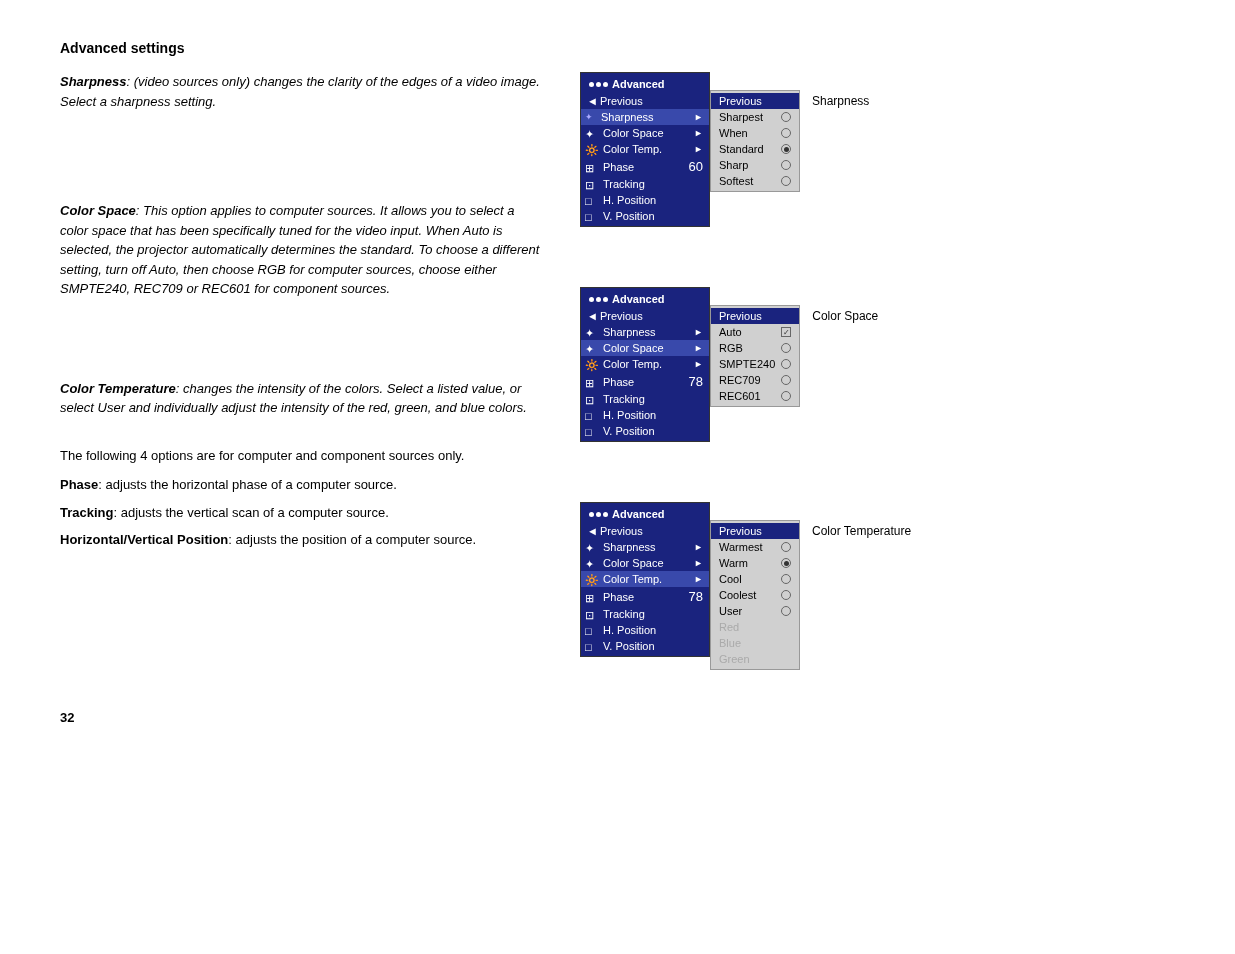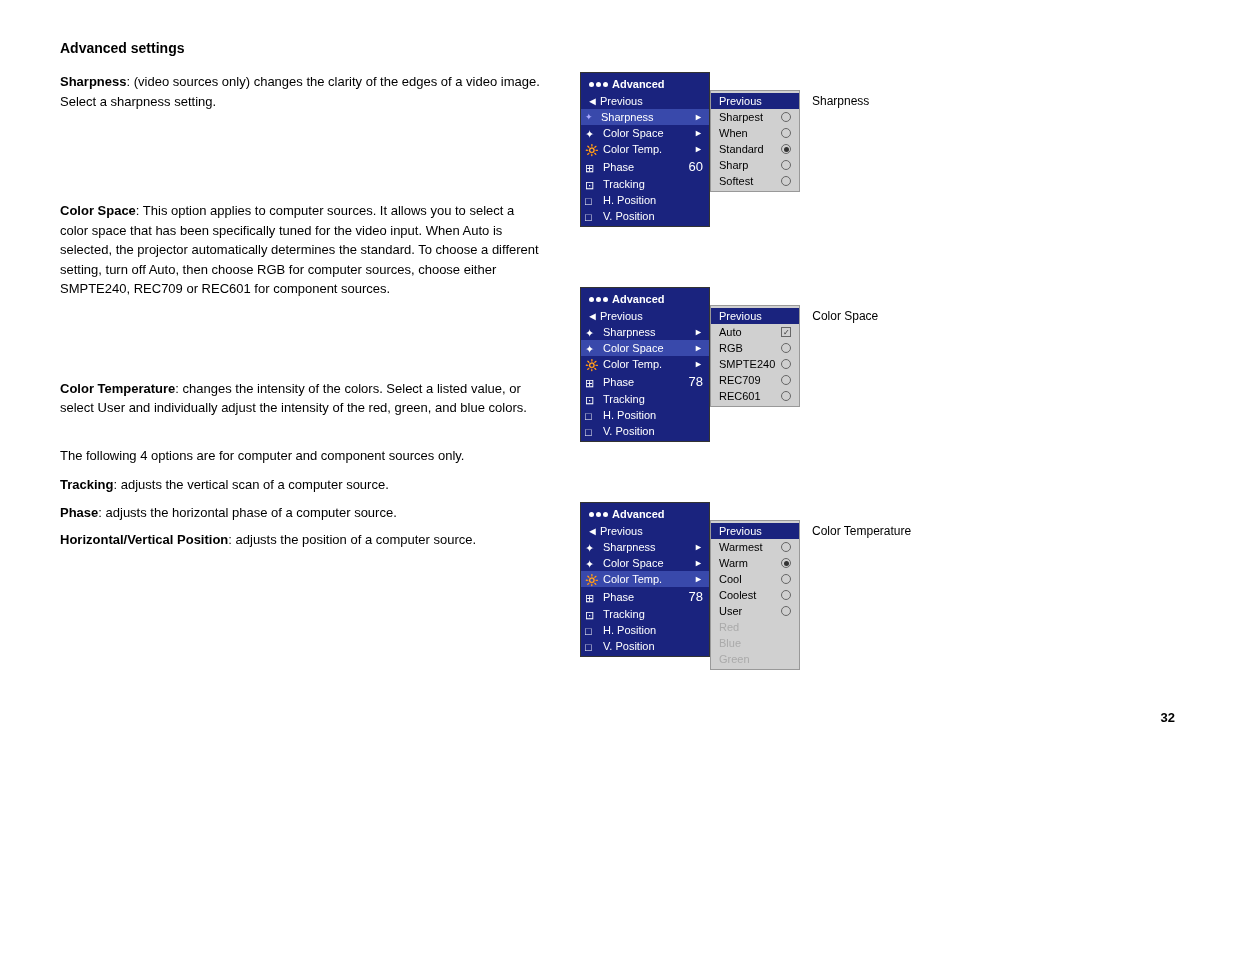--- a/index.html
+++ b/index.html
@@ -44,20 +44,21 @@
       justify-content: space-between;
     }
 
     .text-block {
       margin-bottom: 28px;
       line-height: 1.5;
     }
 
     .text-block p {
       margin-bottom: 8px;
+      font-style: italic;
     }
 
     .text-block strong {
       font-weight: bold;
     }
 
     .text-note {
       margin-bottom: 10px;
       line-height: 1.5;
     }
@@ -232,21 +233,21 @@
     
     .icon-sharpness {
       display: inline-block;
       width: 12px;
       height: 10px;
       font-size: 9px;
       color: #aaf;
     }
 
     .page-number {
-      text-align: right;
+      text-align: left;
       font-weight: bold;
       font-size: 13px;
       margin-top: 30px;
     }
 
     .grayed {
       color: #aaa;
     }
   </style>
 </head>
@@ -276,25 +277,25 @@
         <p>
           <strong>Color Temperature</strong><span>: changes the intensity of the colors. Select a listed value, or select User and individually adjust the intensity of the red, green, and blue colors.</span>
         </p>
       </div>
 
       <div class="text-note" style="margin-bottom:10px;">
         <span>The following 4 options are for computer and component sources only.</span>
       </div>
 
       <div class="text-note-bold" style="margin-bottom:8px;">
+        <strong>Phase</strong><span>: adjusts the horizontal phase of a computer source.</span>
+      </div>
+
+      <div class="text-note-bold" style="margin-bottom:8px;">
         <strong>Tracking</strong><span>: adjusts the vertical scan of a computer source.</span>
-      </div>
-
-      <div class="text-note-bold" style="margin-bottom:8px;">
-        <strong>Phase</strong><span>: adjusts the horizontal phase of a computer source.</span>
       </div>
 
       <div class="text-note-bold">
         <strong>Horizontal/Vertical Position</strong><span>: adjusts the position of a computer source.</span>
       </div>
 
     </div>
 
     <div class="diagrams-column">
 

